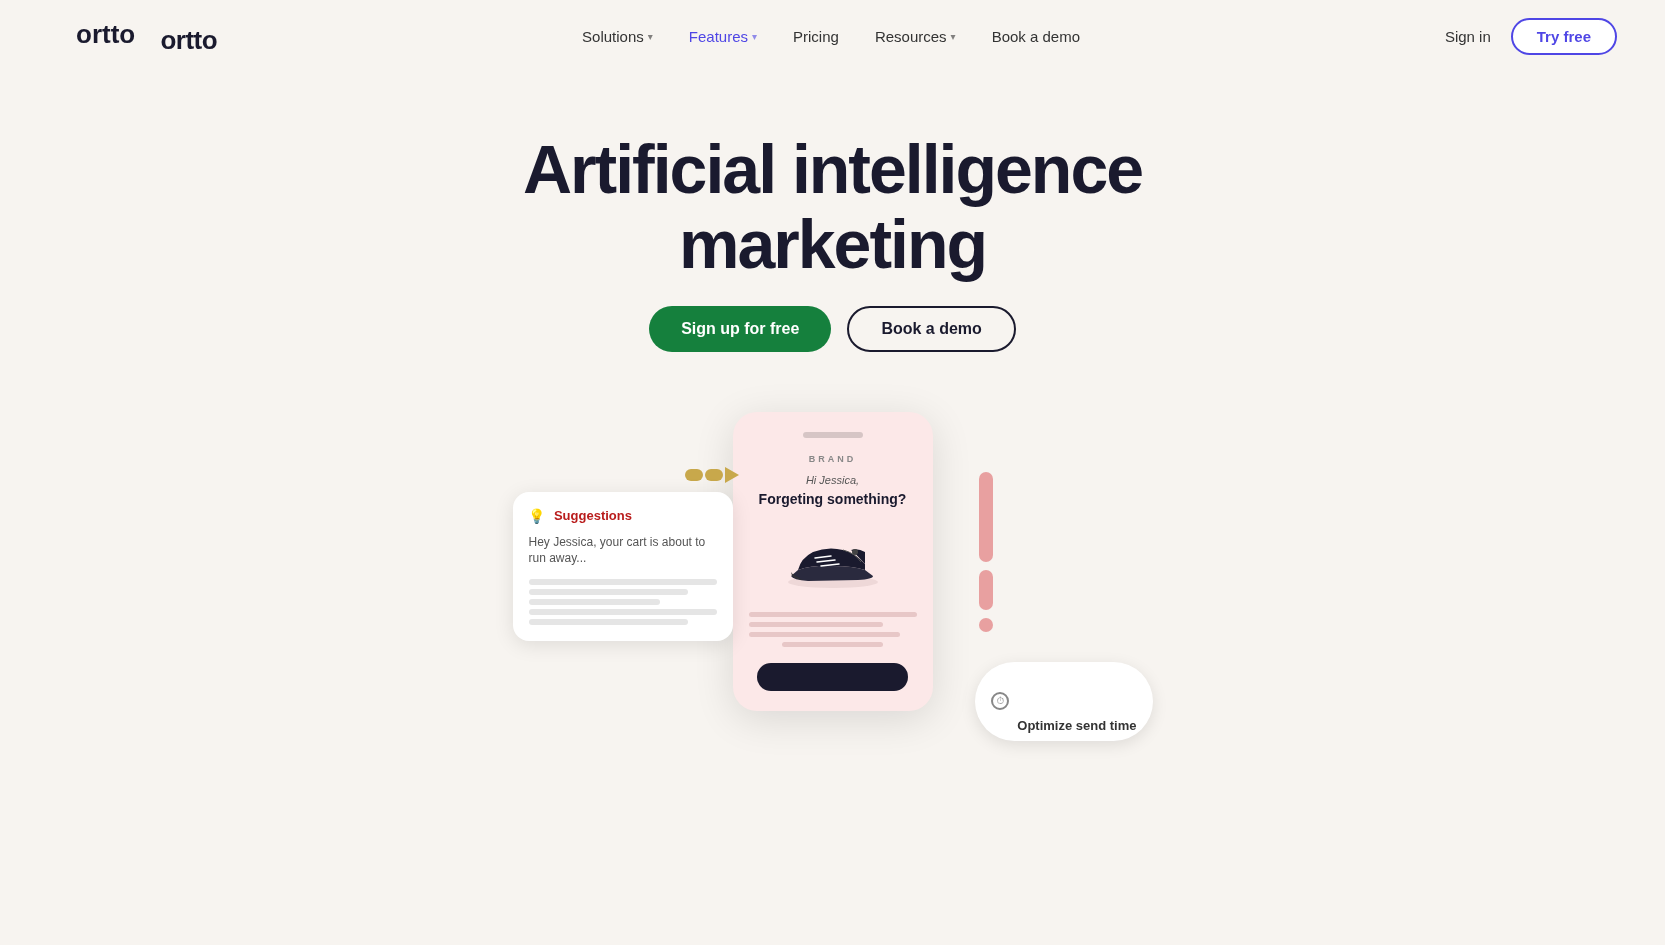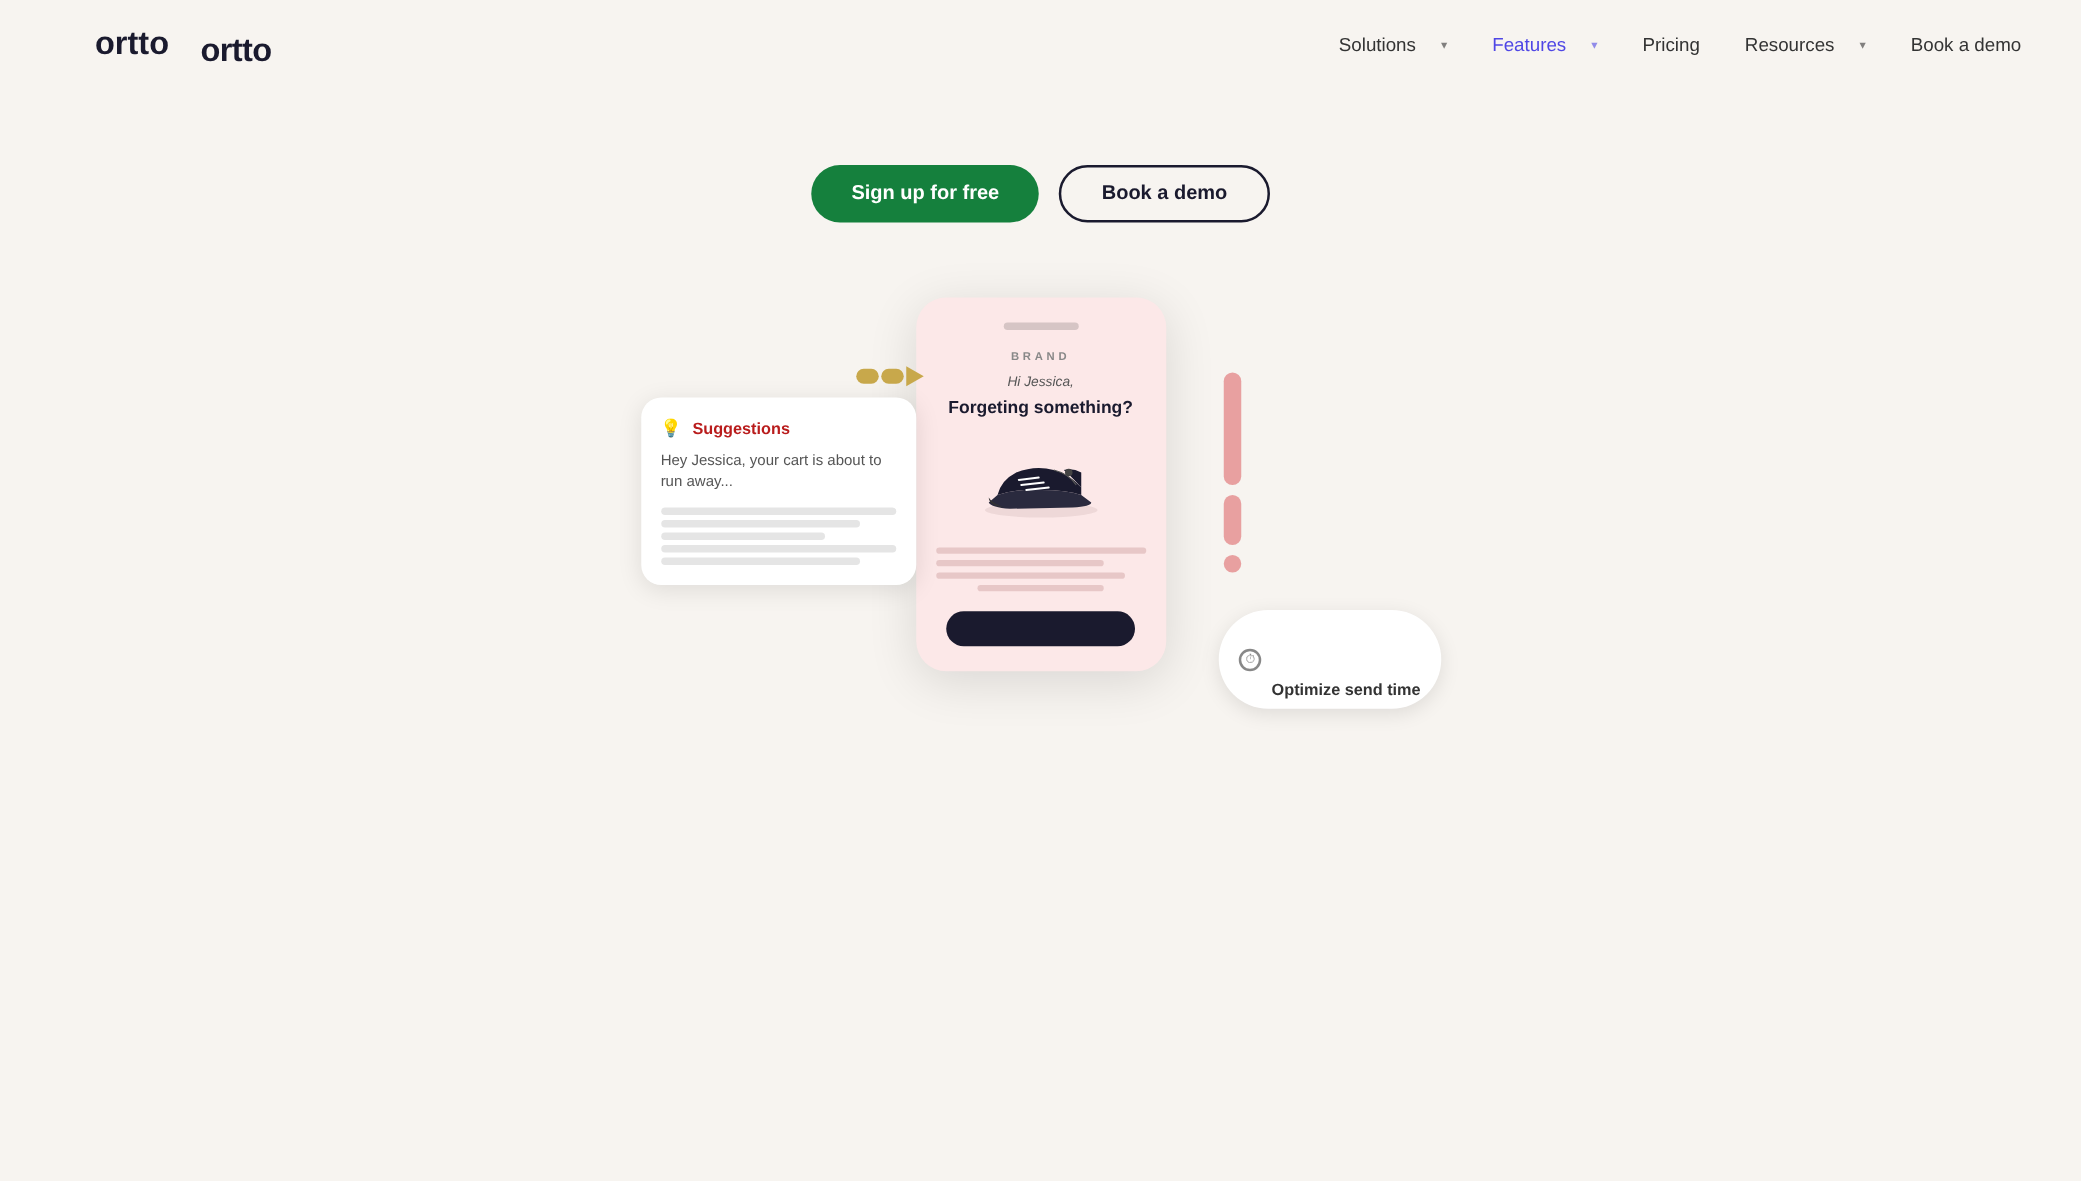--- a/index.html
+++ b/index.html
@@ -26,21 +26,21 @@
       display: flex;
       align-items: center;
       gap: 36px;
     }
     .nav-link {
       font-size: 15px;
       color: #333;
       cursor: pointer;
       display: flex;
       align-items: center;
-      gap: 20px;
+      gap: 4px;
       text-decoration: none;
     }
     .nav-link.active {
       color: #4f46e5;
     }
     .nav-link .chevron {
       font-size: 10px;
       opacity: 0.6;
     }
     .nav-actions {
@@ -360,23 +360,28 @@
     </a>
     <a class="nav-link">
       <span>Resources</span>
       <span class="chevron">▾</span>
     </a>
     <a class="nav-link">
       <span>Book a demo</span>
     </a>
   </div>
 
+  <div class="nav-actions">
+    <button class="btn-signin">Sign in</button>
+    <button class="btn-try-free">Try free</button>
+  </div>
 </nav>
 
 <section class="hero">
+  <h1>Artificial intelligence marketing</h1>
   <div class="hero-buttons">
     <button class="btn-signup">Sign up for free</button>
     <button class="btn-book-demo">Book a demo</button>
   </div>
 </section>
 
 <div class="illustration-area">
 
   <div class="gold-arrows">
     <div class="gold-dot"></div>

